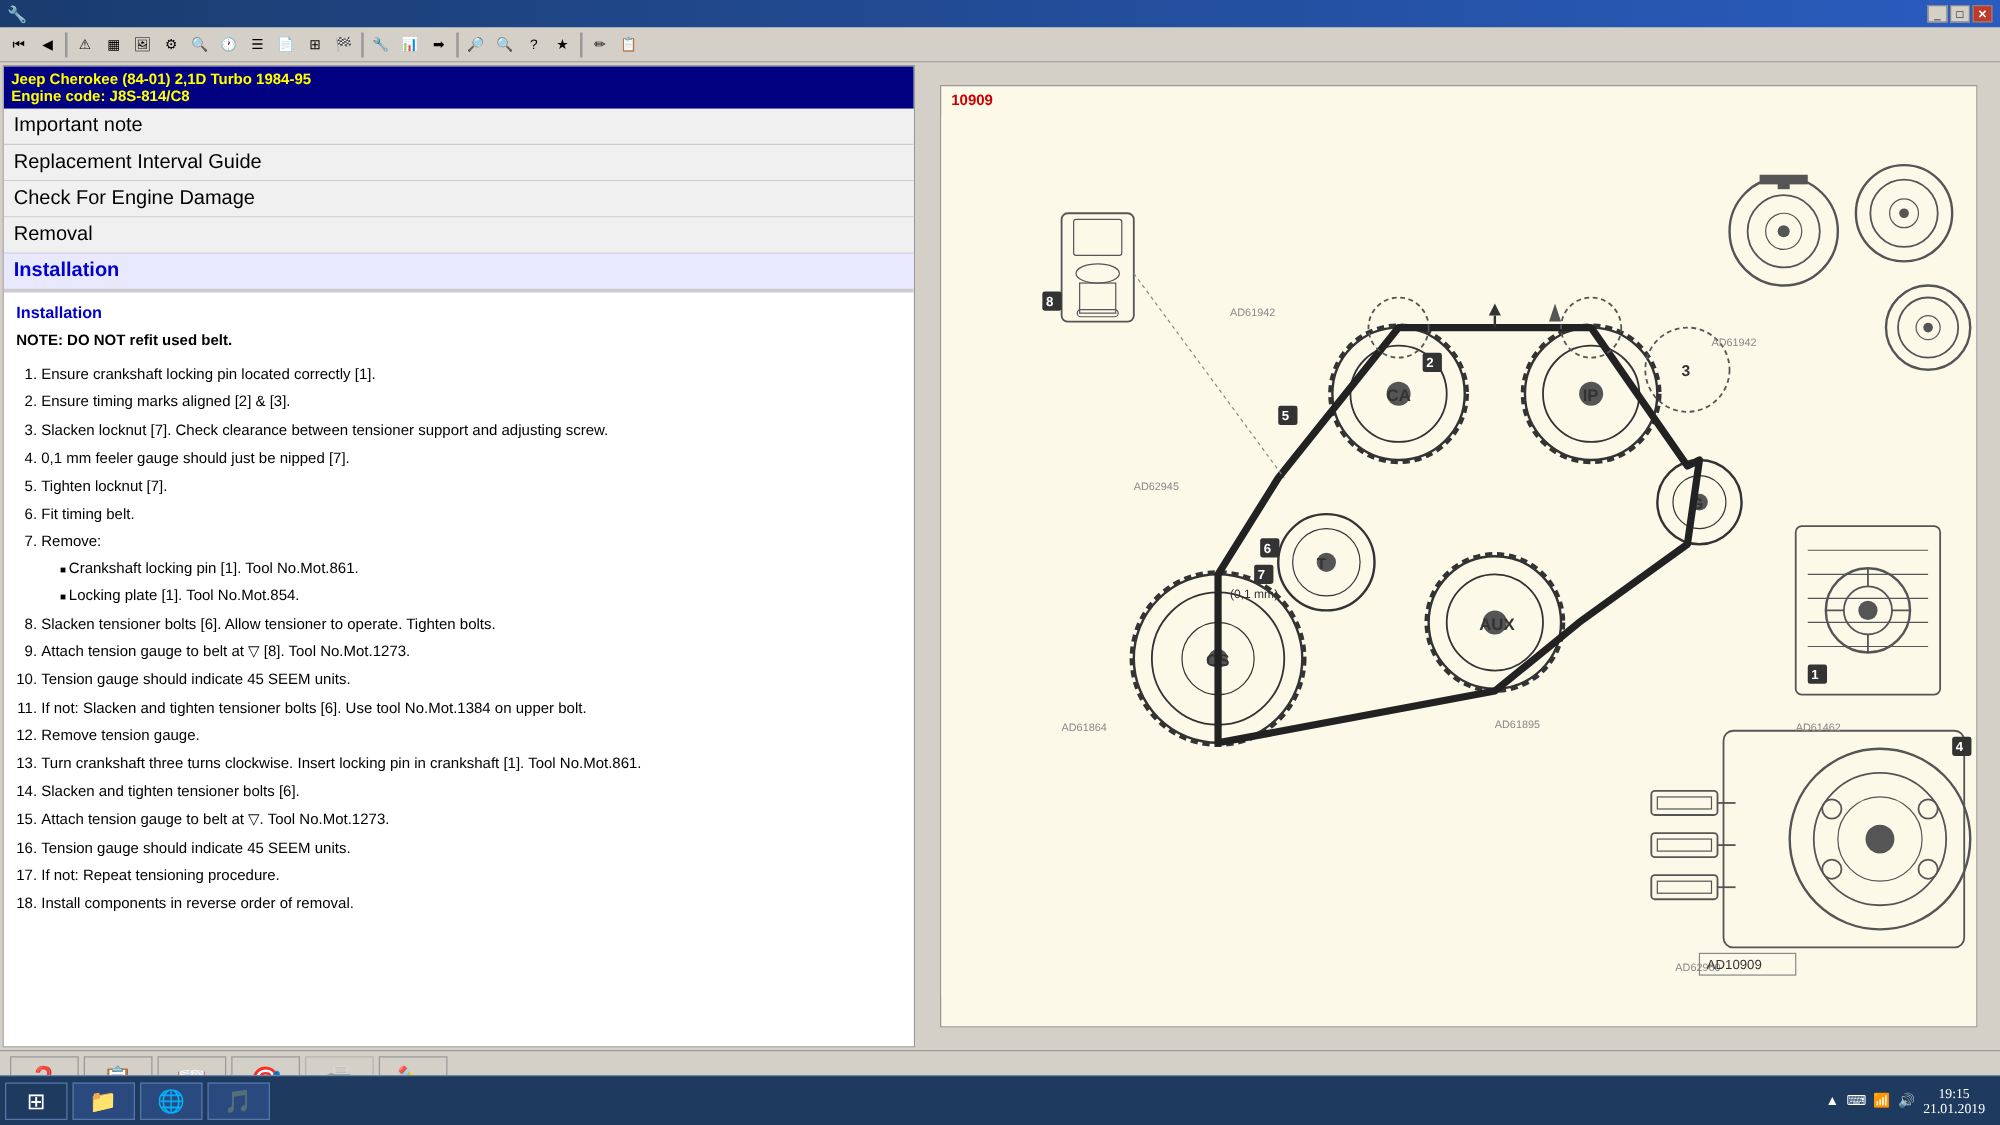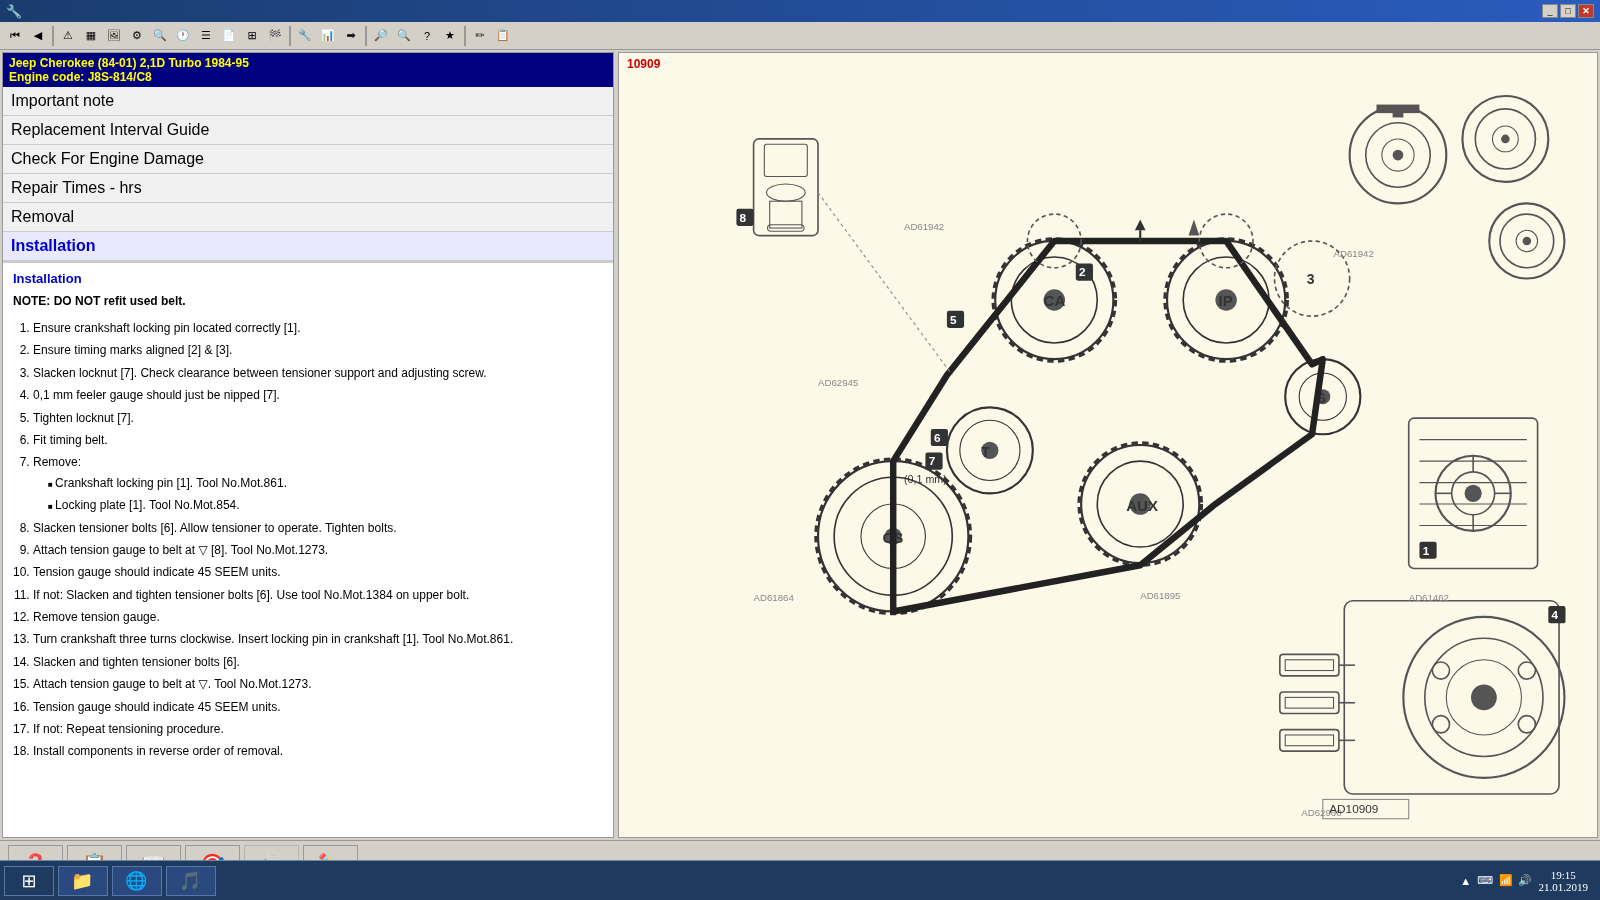--- a/index.html
+++ b/index.html
@@ -45,21 +45,21 @@
 
     
     #main {
       display: flex;
       height: calc(900px - 22px - 28px - 60px);
       background: #d4d0c8;
     }
 
     
     #left-panel {
-      width: 612px;
+      width: 730px;
       background: white;
       border: 1px solid #999;
       display: flex;
       flex-direction: column;
       overflow: hidden;
       margin: 2px;
     }
 
     
     #vehicle-header {
@@ -115,21 +115,21 @@
     #content-area ul li::before {
       content: "■ ";
       font-size: 8px;
     }
 
     
     #right-panel {
       flex: 1;
       background: #fdf9e8;
       border: 1px solid #999;
-      margin: 2px;
+      margin: 18px;
       position: relative;
       overflow: hidden;
     }
     #diagram-label {
       position: absolute;
       top: 4px;
       left: 8px;
       font-size: 12px;
       font-weight: bold;
       color: #cc0000;
@@ -254,21 +254,20 @@
 
     <div id="vehicle-header">
       <div class="vehicle-name">Jeep  Cherokee (84-01) 2,1D Turbo 1984-95</div>
       <div class="engine-code">Engine code: J8S-814/C8</div>
     </div>
 
     <div id="nav-list">
       <div class="nav-item">Important note</div>
       <div class="nav-item">Replacement Interval Guide</div>
       <div class="nav-item">Check For Engine Damage</div>
-      <div class="nav-item">Repair Times - hrs</div>
       <div class="nav-item">Removal</div>
       <div class="nav-item active">Installation</div>
     </div>
 
     <div id="content-area">
       <h3>Installation</h3>
       <p class="note">NOTE: DO NOT refit used belt.</p>
       <ol>
         <li>Ensure crankshaft locking pin located correctly [1].</li>
         <li>Ensure timing marks aligned [2] &amp; [3].</li>

